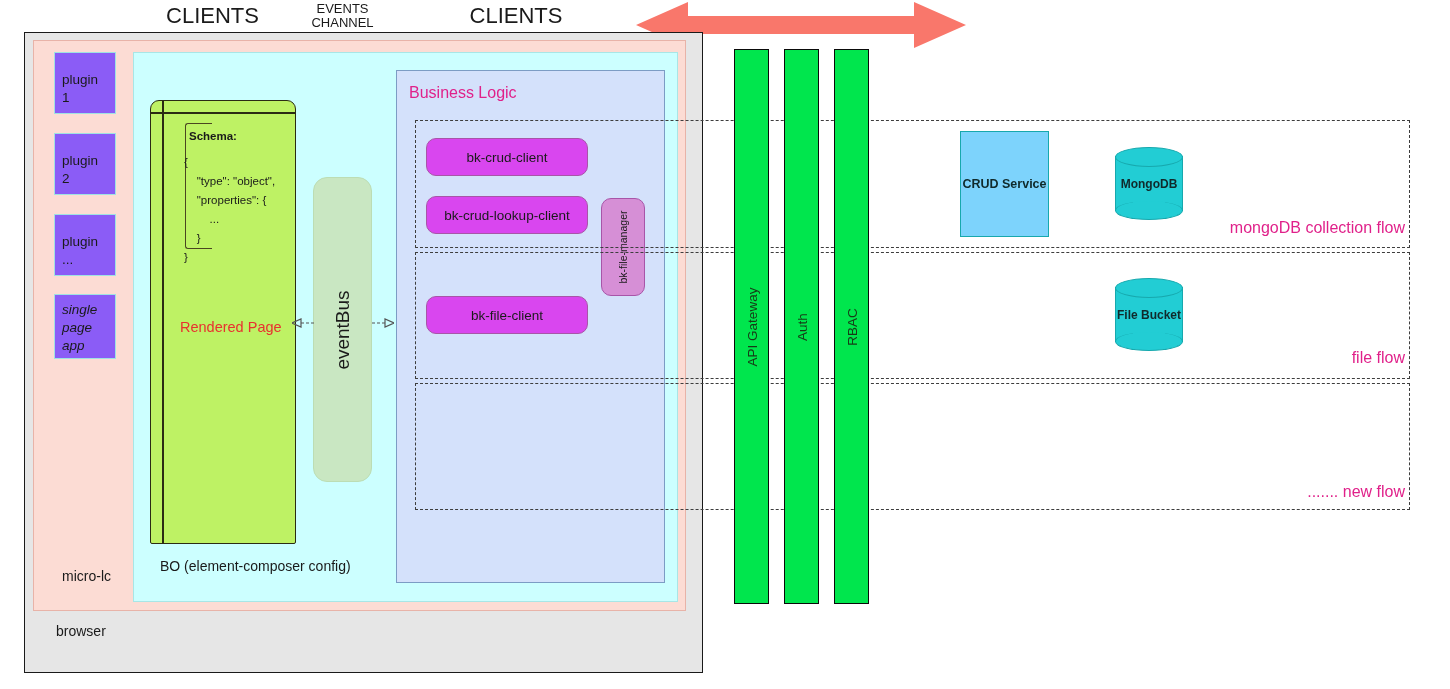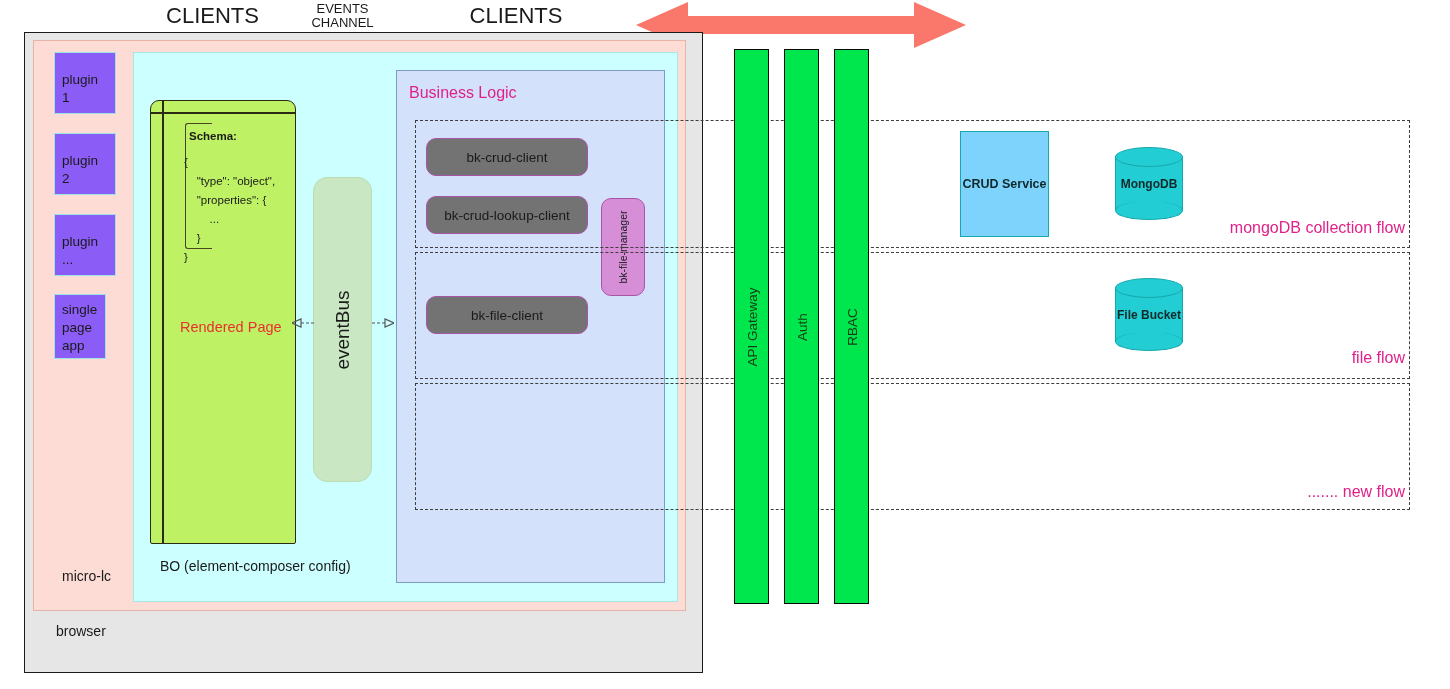--- a/index.html
+++ b/index.html
@@ -127,21 +127,21 @@
     background: #d4e1fb;
     border: 1.5px solid #7c9cc4;
   }
   .bl-title {
     position: absolute;
     font-size: 16px;
     color: #e0218a;
     white-space: nowrap;
   }
   .client-pill {
-    background: #737373;
+    background: #d946ef;
     border: 1.5px solid #a855a8;
     border-radius: 10px;
     display: flex;
     align-items: center;
     justify-content: center;
     font-size: 13.5px;
     color: #1a1a1a;
     text-align: center;
   }
   .client-pill-vert {
@@ -263,21 +263,21 @@
 
   <div class="abs plugin-card" style="left:54px; top:52px; width:62px; height:62px;">
     <span>plugin 1</span>
   </div>
   <div class="abs plugin-card" style="left:54px; top:133px; width:62px; height:62px;">
     <span>plugin 2</span>
   </div>
   <div class="abs plugin-card" style="left:54px; top:214px; width:62px; height:62px;">
     <span>plugin ...</span>
   </div>
-  <div class="abs plugin-card multi" style="left:54px; top:294px; width:52px; height:65px; white-space:pre-line;">
+  <div class="abs plugin-card multi" style="left:54px; top:294px; width:62px; height:65px; white-space:pre-line;font-style:italic;">
     <span>single
 page
 app</span>
   </div>
 
   <div class="abs bo-box" style="left:133px; top:52px; width:545px; height:550px;"></div>
   <div class="abs label-plain" style="left:160px; top:558px;">BO (element-composer config)</div>
 
   <div class="abs schema-card" style="left:150px; top:100px; width:146px; height:444px;">
     <div class="schema-card-topline"></div>

